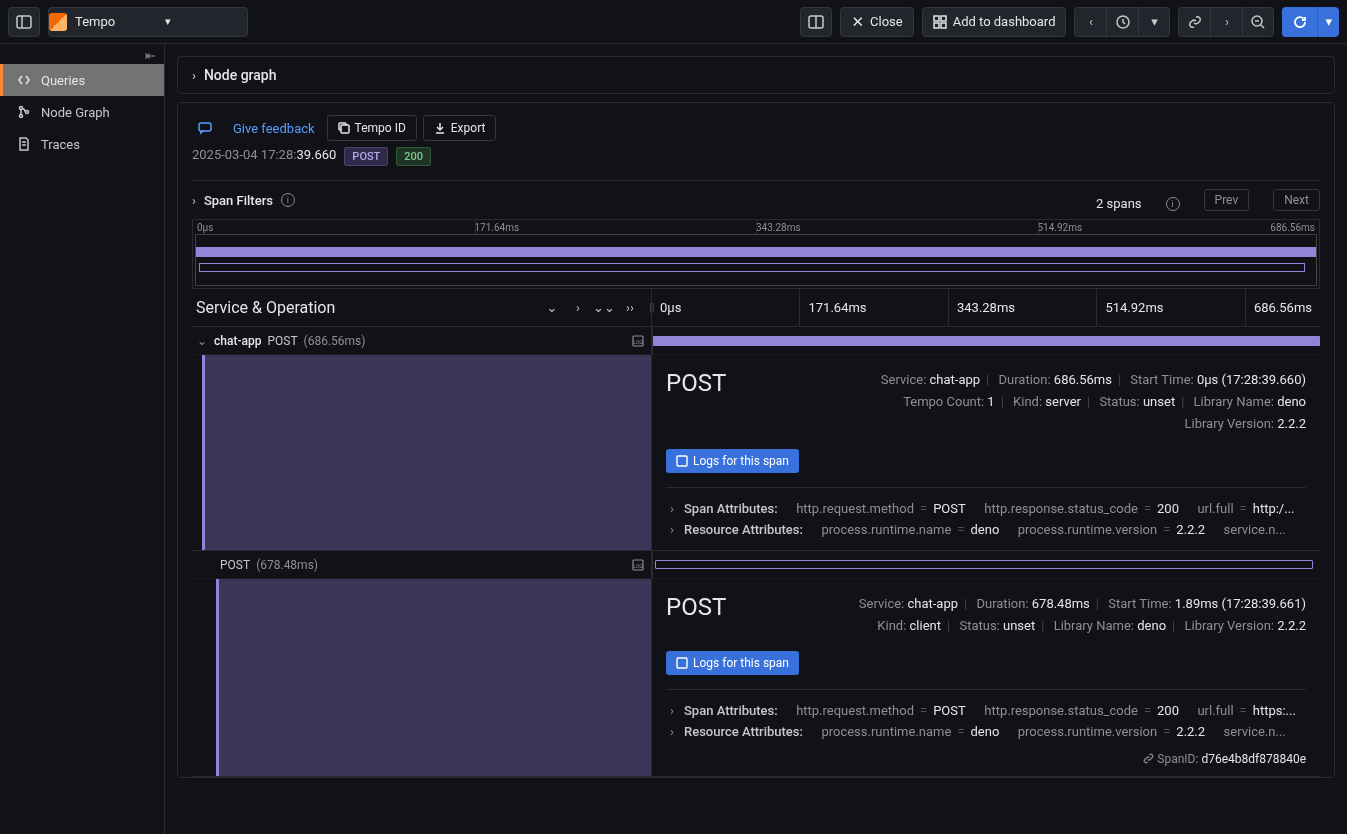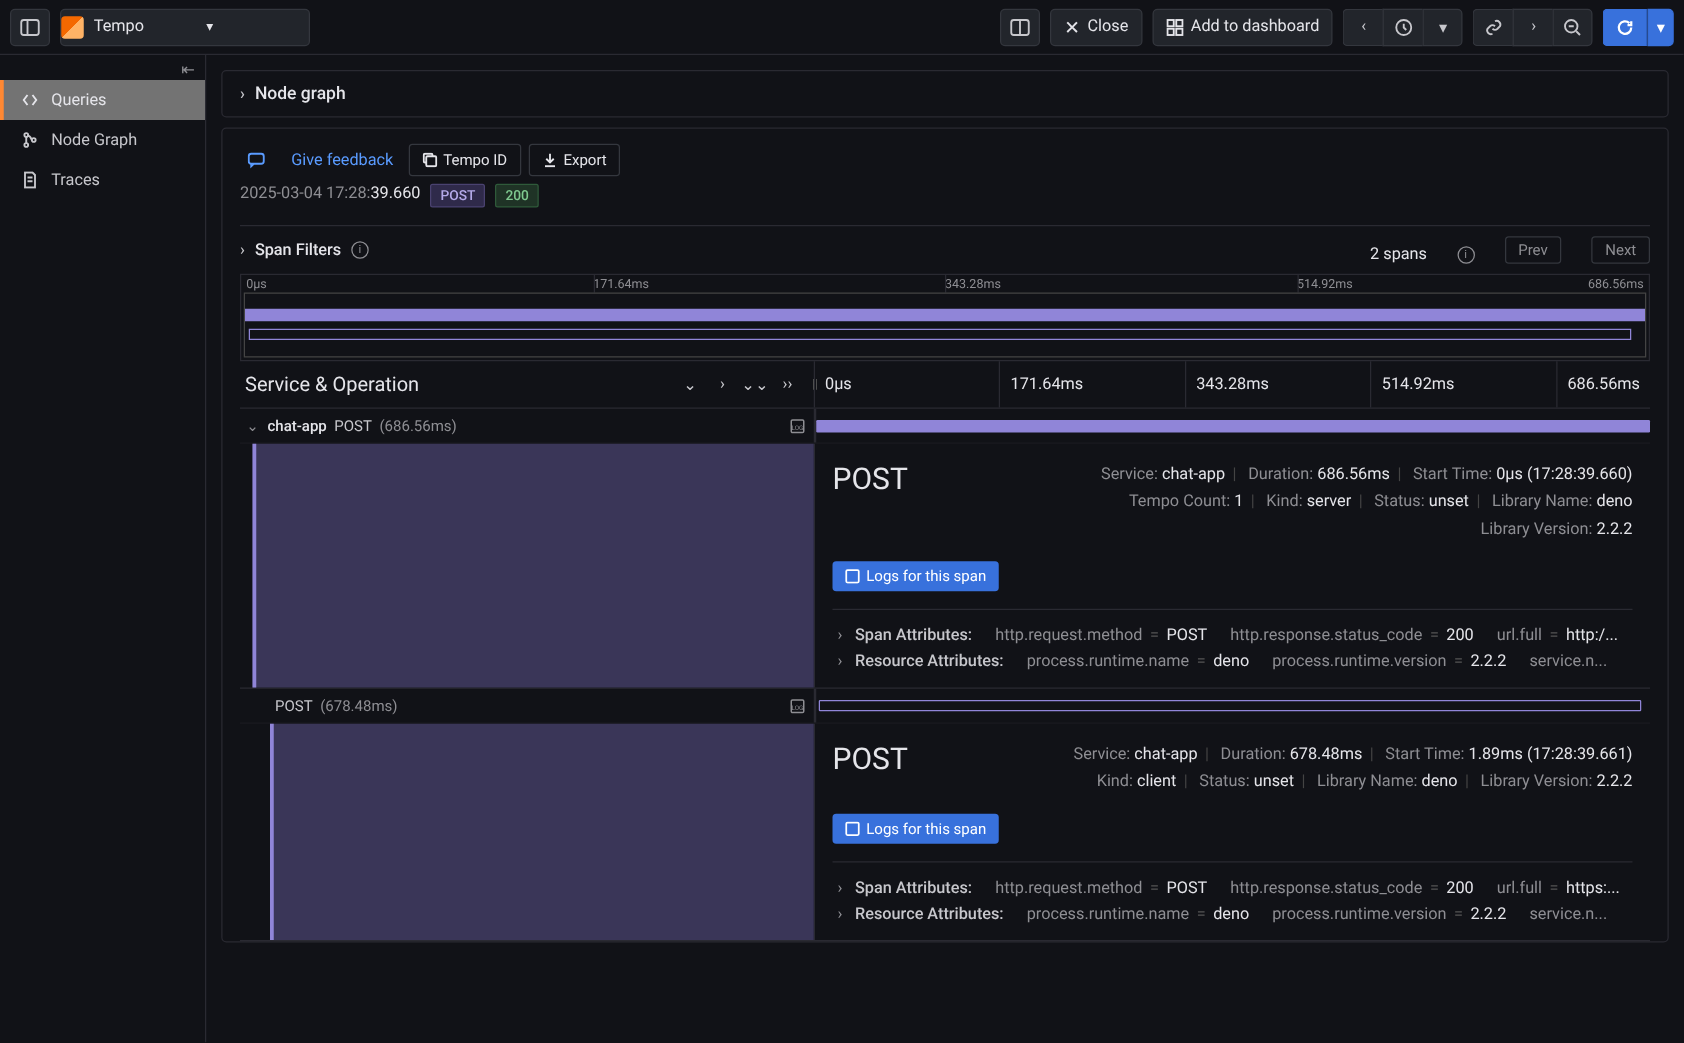--- a/index.html
+++ b/index.html
@@ -500,18 +500,24 @@
             <span class="attr-key">http.response.status_code</span> <span class="attr-eq">=</span> <span class="attr-val">200</span>&nbsp;&nbsp;
             <span class="attr-key">url.full</span> <span class="attr-eq">=</span> <span class="attr-val">https:...</span>
           </div>
           <div class="attr-row">
             <span class="chev">›</span>
             <span class="attr-label">Resource Attributes:</span>&nbsp;&nbsp;
             <span class="attr-key">process.runtime.name</span> <span class="attr-eq">=</span> <span class="attr-val">deno</span>&nbsp;&nbsp;
             <span class="attr-key">process.runtime.version</span> <span class="attr-eq">=</span> <span class="attr-val">2.2.2</span>&nbsp;&nbsp;
             <span class="attr-key">service.n...</span>
           </div>
+          <div class="spanid-row">
+            <svg width="11" height="11" viewBox="0 0 12 12" fill="none" stroke="currentColor" stroke-width="1.4" style="display:inline;vertical-align:-1px">
+                <path d="M5 7a2 2 0 003 0l2-2a2 2 0 00-3-3M7 5a2 2 0 00-3 0l-2 2a2 2 0 003 3"></path>
+              </svg>
+            <span>SpanID:</span> <span class="attr-val">d76e4b8df878840e</span>
+          </div>
         </div>
       </div>
 
     </div>
   </div>
 </div>
 
 </body></html>

